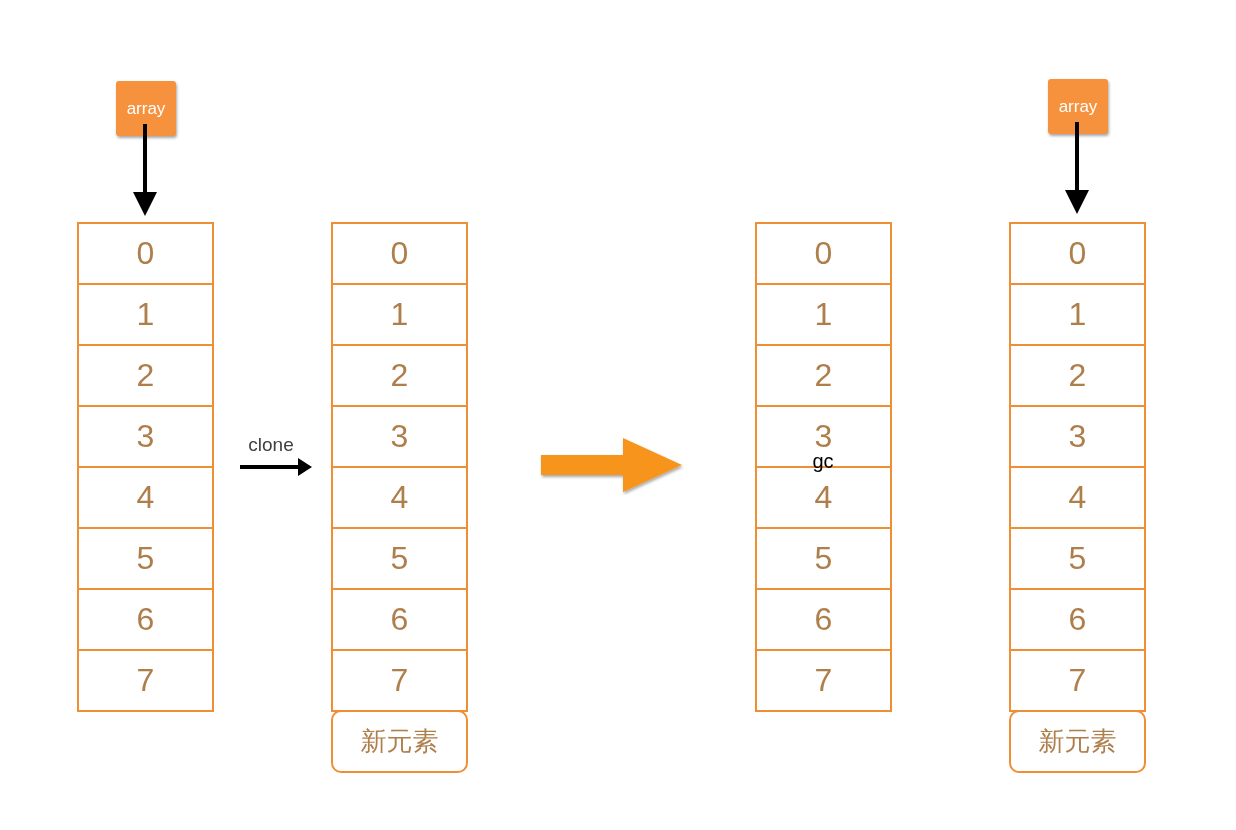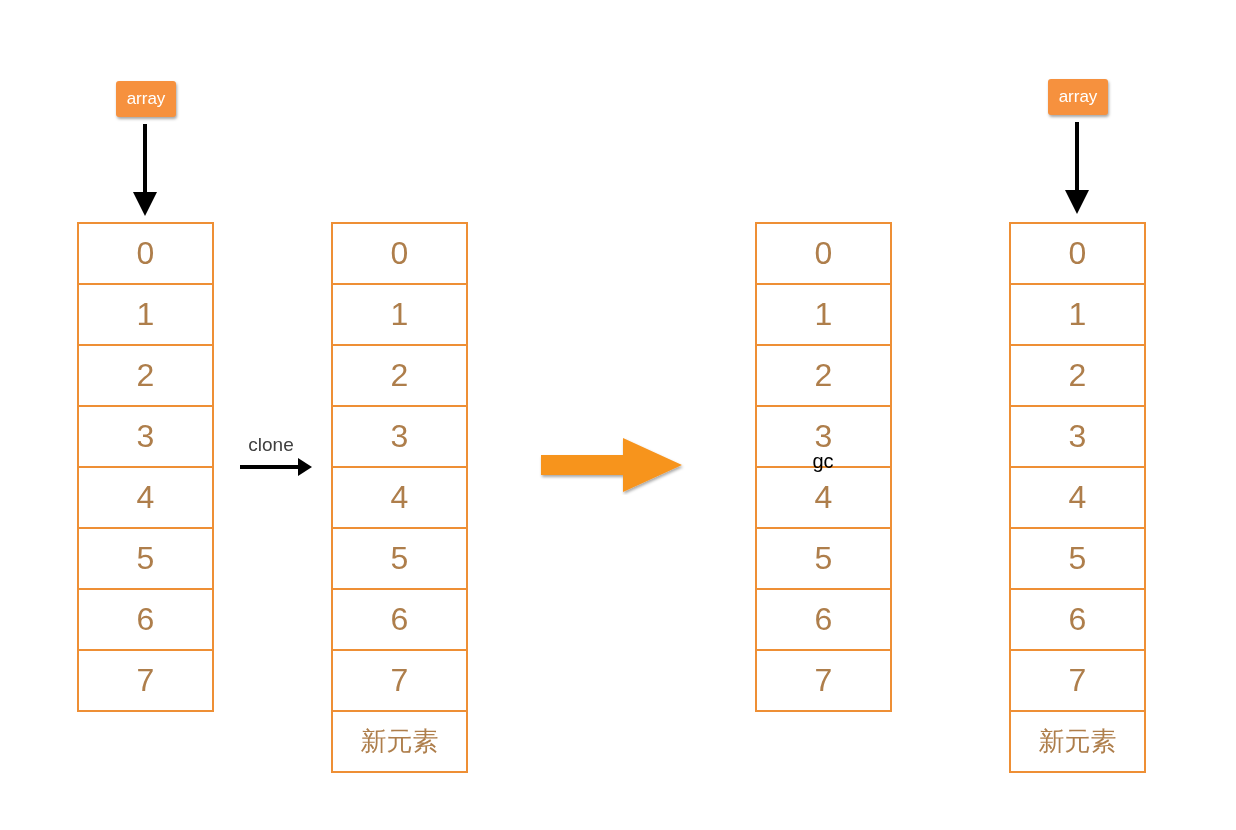--- a/index.html
+++ b/index.html
@@ -25,25 +25,25 @@
     border: 2px solid var(--border-orange, #EE8F35);
     background: #ffffff;
     display: flex;
     align-items: center;
     justify-content: center;
     font-size: 32px;
     font-weight: 300;
     color: var(--cell-text, #AE7E4B);
   }
   .cell:first-child { margin-top: 0; }
-  .cell.cjk { font-size: 26px; }
+  .cell.cjk { font-size: 26px; border-radius: 10px; }
   .pointer-label {
     position: absolute;
     width: 60px;
-    height: 36px;
+    height: 55px;
     background: var(--label-orange, #F6913E);
     border-radius: 3px;
     box-shadow: 1px 2px 3px rgba(0,0,0,0.35);
     color: #ffffff;
     font-size: 17px;
     display: flex;
     align-items: center;
     justify-content: center;
   }
   .v-arrow { position: absolute; width: 24px; }

